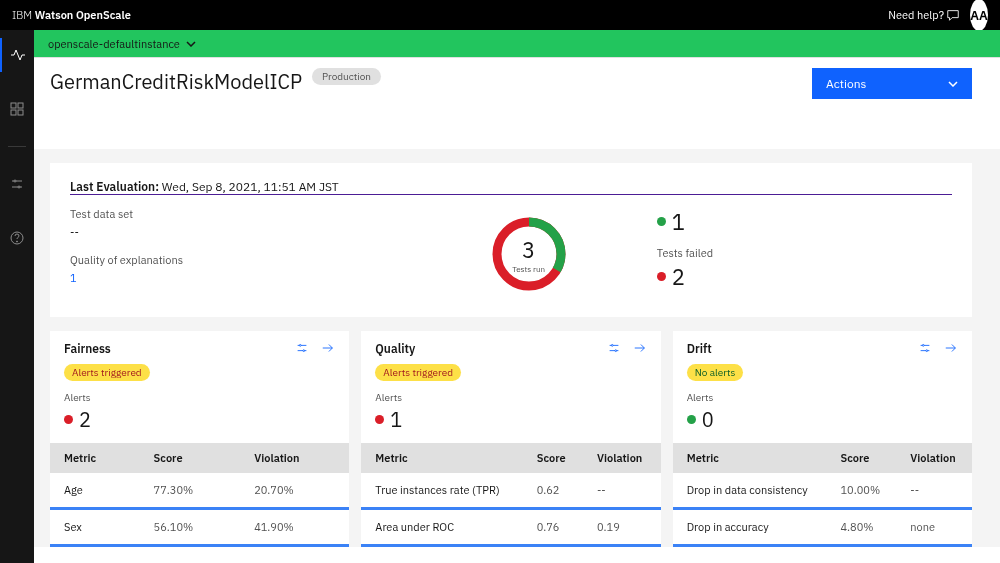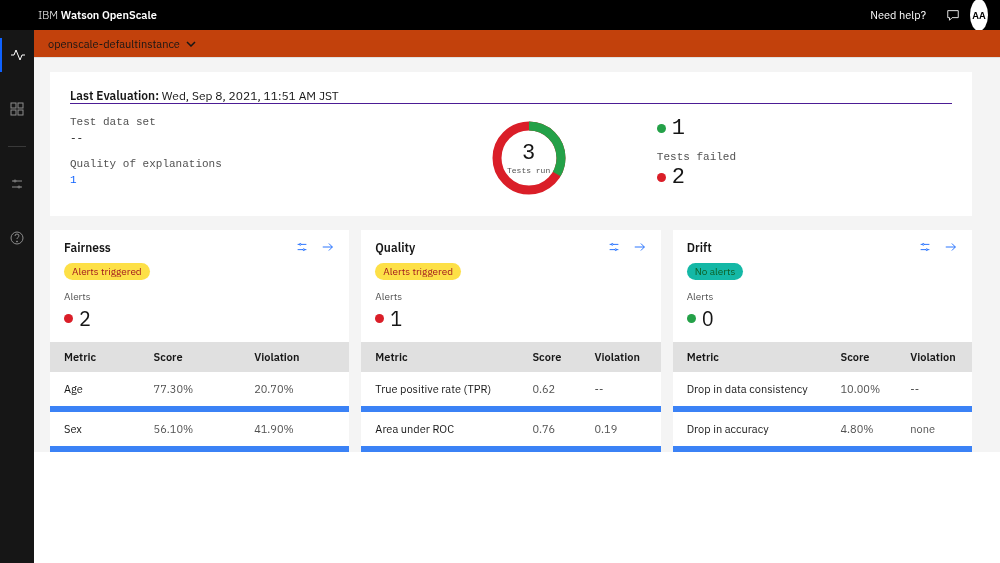--- a/index.html
+++ b/index.html
@@ -1,50 +1,50 @@
 <!DOCTYPE html>
 <html><head>
 <meta charset="utf-8">
 <style>
 * { margin: 0; padding: 0; box-sizing: border-box; }
 body { font-family: 'IBM Plex Sans', -apple-system, BlinkMacSystemFont, sans-serif; font-size: 12px; color: #161616; background: #fff; width: 1000px; height: 563px; overflow: hidden; }
 
 
 .topbar { height: 30px; background: #000; color: #fff; display: flex; align-items: center; padding: 0 12px; font-size: 11px; }
-.topbar .brand { font-weight: 300; margin-left: 26px; }
+.topbar .brand { font-weight: 300; }
 .topbar .brand strong { font-weight: 600; }
 .topbar .spacer { flex: 1; }
-.topbar .help { margin-right: 20px; }
+.topbar .help { margin-right: 2px; }
 .topbar .chat-icon { margin-right: 10px; display: inline-flex; }
-.topbar .avatar { width: 18px; height: 32px; border-radius: 50%; background: #fff; color: #000; display: inline-flex; align-items: center; justify-content: center; font-size: 10px; font-weight: 600; }
+.topbar .avatar { width: 18px; height: 32px; border-radius: 50%; background: #fff; color: #000; display: inline-flex; align-items: center; justify-content: center; font-size: 13px; font-weight: 600; }
 
 
 .leftrail { position: absolute; top: 30px; left: 0; bottom: 0; width: 34px; background: #161616; display: flex; flex-direction: column; align-items: center; padding-top: 8px; gap: 20px; }
 .leftrail .rail-item { width: 34px; height: 34px; display: flex; align-items: center; justify-content: center; color: #fff; }
 .leftrail .rail-item.active { border-left: 2px solid #0f62fe; }
 .leftrail hr { width: 18px; border: none; border-top: 1px solid #393939; }
 
 
 .main { position: absolute; top: 30px; left: 34px; right: 0; bottom: 0; overflow: hidden; background: #fff;}
-.subheader { height: 28px; background: #c2410c; border-bottom: 1px solid #e0e0e0; display: flex; align-items: center; padding: 0 14px; font-size: 11px; gap: 16px; text-align: right; }
+.subheader { height: 28px; background: #22c55e; border-bottom: 1px solid #e0e0e0; display: flex; align-items: center; padding: 0 14px; font-size: 11px; gap: 16px; text-align: right; }
 .subheader .instance { display: flex; align-items: center; gap: 6px; }
 .subheader .warning { display: flex; align-items: center; gap: 6px; color: #161616; }
 
 .page-header { background: #fff; padding: 10px 28px 50px 16px; display: flex; align-items: flex-start; }
 .page-title { font-size: 20px; font-weight: 400; margin-right: 10px; }
 .badge { background: #e0e0e0; color: #525252; border-radius: 10px; padding: 2px 10px; font-size: 10px; }
 .page-header .spacer { flex: 1; }
 .actions-btn { background: #0f62fe; color: #fff; padding: 8px 14px; font-size: 12px; width: 160px; display: flex; align-items: center; justify-content: space-between; }
 
 .content { background: #f4f4f4; padding: 14px 28px 0 16px; }
 
 .eval-card { background: #fff; padding: 16px 20px; margin-bottom: 14px; }
 .eval-row1 { font-size: 12px; border-bottom: 1px solid #4c1d95; }
 .eval-row1 strong { font-weight: 600; }
-.eval-row2 { display: flex; padding-top: 12px; font-family: Liberation Mono, monospace; }
+.eval-row2 { display: flex; padding-top: 12px; }
 .eval-left { flex: 0 0 42%; font-size: 11px; }
 .eval-left .lbl { color: #525252; margin-bottom: 4px; }
 .eval-left .val { color: #161616; margin-bottom: 14px; }
 .eval-left .link { color: #0f62fe; }
 .eval-center { flex: 0 0 20%; display: flex; align-items: center; justify-content: center; }
 .donut-wrap { position: relative; width: 78px; height: 78px; }
 .donut-wrap .donut-label { position: absolute; inset: 0; display: flex; flex-direction: column; align-items: center; justify-content: center; }
 .donut-wrap .big { font-size: 22px; font-weight: 400; }
 .donut-wrap .small { font-size: 8px; color: #525252; }
 .eval-right { flex: 1; padding-left: 40px; font-size: 11px; }
@@ -54,26 +54,26 @@
 .dot.green { background: #24a148; }
 .dot.red { background: #da1e28; }
 
 .metrics-row { display: flex; gap: 12px; }
 .metric-card { flex: 1; background: #fff; display: flex; flex-direction: column; }
 .metric-head { padding: 10px 14px 8px; display: flex; align-items: flex-start; }
 .metric-title { font-size: 12px; font-weight: 600; flex: 1; }
 .metric-icons { display: flex; gap: 12px; color: #0f62fe; }
 .metric-badge { margin: 0 14px 10px; display: inline-block; padding: 2px 8px; border-radius: 10px; font-size: 10px; width: fit-content; }
 .metric-badge.alert { background: #fde047; color: #a2191f; }
-.metric-badge.noalert { background: #14b8a6; color: #0e6027; }
+.metric-badge.noalert { background: #fde047; color: #0e6027; }
 .metric-alerts-lbl { margin: 0 14px 2px; font-size: 10px; color: #525252; }
 .metric-alerts-val { margin: 0 14px 10px; font-size: 20px; display: flex; align-items: center; gap: 6px; }
 .metric-table { width: 100%; border-collapse: collapse; font-size: 11px; }
 .metric-table th { background: #e0e0e0; text-align: left; padding: 8px 14px; font-weight: 600; }
-.metric-table td { padding: 10px 14px; border-bottom: 6px solid #3b82f6; color: #525252; }
+.metric-table td { padding: 10px 14px; border-bottom: 3px solid #3b82f6; color: #525252; }
 .metric-table td:first-child { color: #161616; }
 
 svg { display: block; }
 </style>
 </head>
 <body>
 
 <div class="topbar">
   <span class="brand"><span>IBM </span><strong>Watson OpenScale</strong></span>
   <span class="spacer"></span>
@@ -121,20 +121,31 @@
 <div class="main">
   <div class="subheader">
     <span class="instance">
       <span>openscale-defaultinstance</span>
       <svg width="10" height="6" viewBox="0 0 10 6">
           <path d="M1 1l4 4 4-4" fill="none" stroke="#161616" stroke-width="1.5"></path>
         </svg>
     </span>
   </div>
 
+  <div class="page-header">
+    <span class="page-title">GermanCreditRiskModelICP</span>
+    <span class="badge">Production</span>
+    <span class="spacer"></span>
+    <div class="actions-btn">
+      <span>Actions</span>
+      <svg width="10" height="6" viewBox="0 0 10 6">
+          <path d="M1 1l4 4 4-4" fill="none" stroke="#fff" stroke-width="1.5"></path>
+        </svg>
+    </div>
+  </div>
 
   <div class="content">
 
     <div class="eval-card">
       <div class="eval-row1">
         <strong>Last Evaluation:</strong> <span>Wed, Sep 8, 2021, 11:51 AM JST</span>
       </div>
       <div class="eval-row2">
         <div class="eval-left">
           <div class="lbl">Test data set</div>
@@ -246,21 +257,21 @@
           <table class="metric-table">
             <thead>
               <tr>
                 <th>Metric</th>
                 <th>Score</th>
                 <th>Violation</th>
               </tr>
             </thead>
             <tbody>
               <tr>
-                <td>True positive rate (TPR)</td>
+                <td>True instances rate (TPR)</td>
                 <td>0.62</td>
                 <td>--</td>
               </tr>
               <tr>
                 <td>Area under ROC</td>
                 <td>0.76</td>
                 <td>0.19</td>
               </tr>
             </tbody>
           </table>

